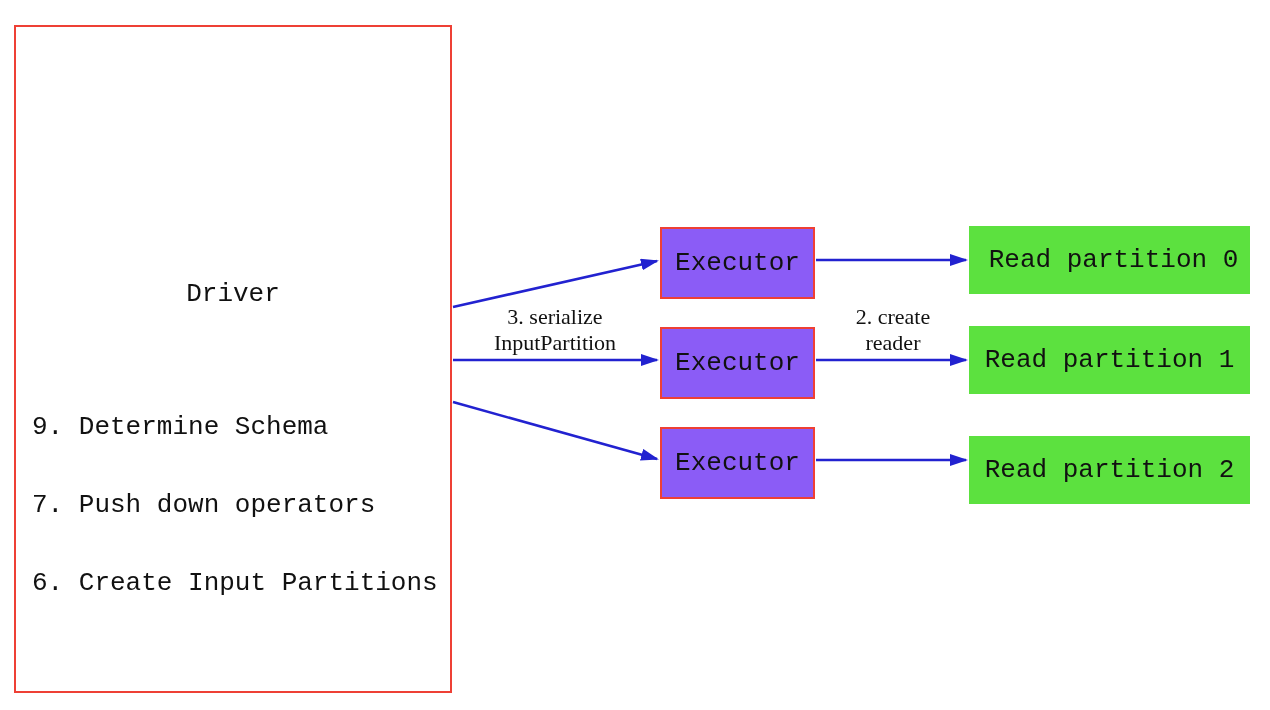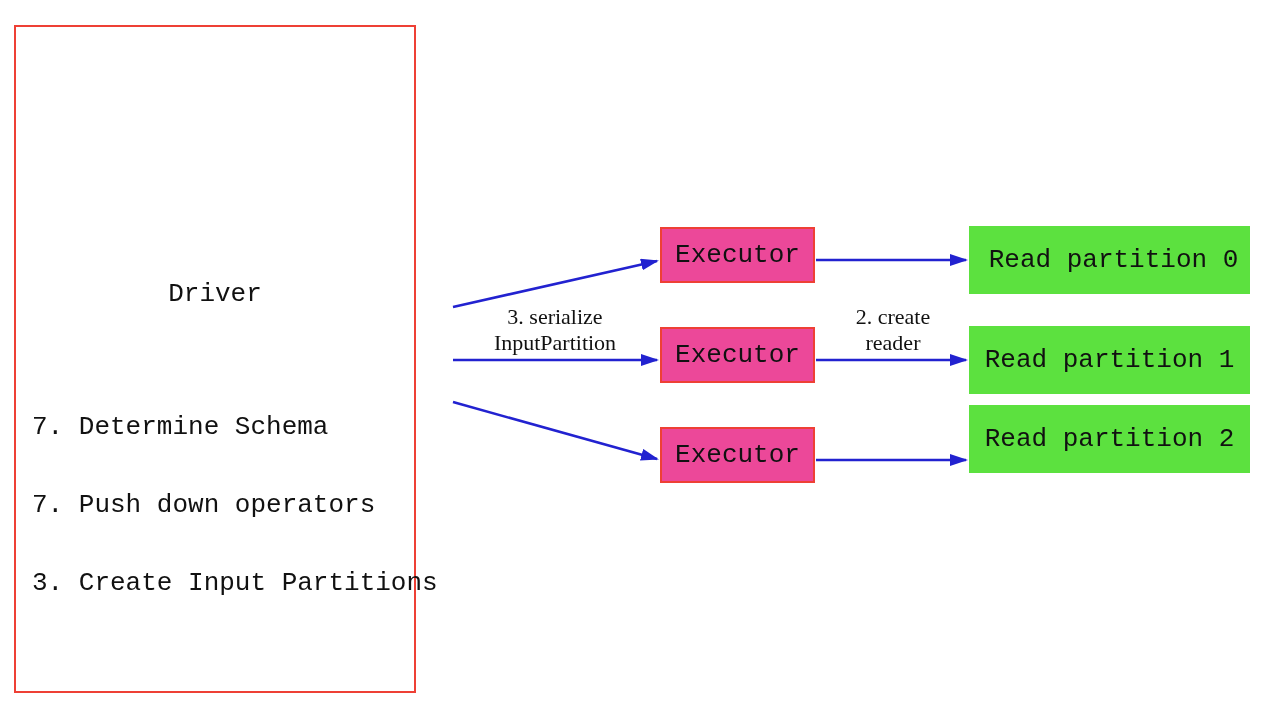--- a/index.html
+++ b/index.html
@@ -14,52 +14,52 @@
     position: relative;
     width: 1270px;
     height: 710px;
     background: #ffffff;
     overflow: hidden;
     font-family: "Liberation Mono", "DejaVu Sans Mono", monospace;
     color: var(--ink);
   }
   .box { position: absolute; }
   #driver-box {
-    left: 14px; top: 25px; width: 402px; height: 668px;
+    left: 14px; top: 25px; width: 438px; height: 668px;
     border: 2px solid var(--red);
     background: #ffffff;
   }
   #driver-title {
     position: absolute; left: 0; top: 252px; width: 100%;
     text-align: center;
     font-size: 26px; letter-spacing: 0;
   }
   #driver-steps {
     position: absolute; left: 16px; top: 335px;
     font-size: 26px; line-height: 26px; white-space: pre;
   }
   .executor {
-    width: 155px; height: 56px;
+    width: 155px; height: 72px;
     border: 2px solid var(--red);
-    background: #ec4899;
+    background: #8b5cf6;
     display: flex; align-items: center; justify-content: center;
     font-size: 26px;
   }
   #executor-1 { left: 660px; top: 227px; }
   #executor-2 { left: 660px; top: 327px; }
   #executor-3 { left: 660px; top: 427px; }
   .partition {
     width: 281px; height: 68px;
     background: var(--green);
     display: flex; align-items: center; justify-content: center;
     font-size: 26px;
   }
   #partition-0 { left: 969px; top: 226px; padding-left: 8px; }
   #partition-1 { left: 969px; top: 326px; text-align: right; }
-  #partition-2 { left: 969px; top: 405px; }
+  #partition-2 { left: 969px; top: 436px; }
   .edge-label {
     position: absolute;
     font-family: "Liberation Serif", "DejaVu Serif", serif;
     font-size: 22px; line-height: 26px;
     text-align: center;
     white-space: pre-line;
     color: var(--ink);
   }
   #label-serialize { left: 470px; top: 304px; width: 170px; }
   #label-create-reader { left: 818px; top: 304px; width: 150px; }
@@ -71,23 +71,23 @@
   .arrowhead-fill { fill: var(--blue); }
 </style>
 </head>
 <body>
 
 <div id="canvas">
 
   <div class="box" id="driver-box">
     <div id="driver-title">Driver</div>
     <div id="driver-steps">
-      <div>7. Determine Schema</div>
+      <div>9. Determine Schema</div>
       <div>7. Push down operators</div>
-      <div>3. Create Input Partitions</div>
+      <div>6. Create Input Partitions</div>
     </div>
   </div>
 
   <div class="box executor" id="executor-1">
     <span>Executor</span>
   </div>
   <div class="box executor" id="executor-2">
     <span>Executor</span>
   </div>
   <div class="box executor" id="executor-3">

